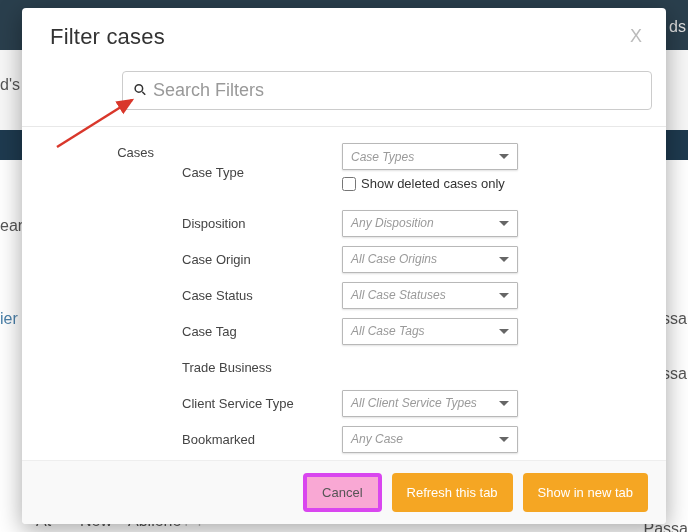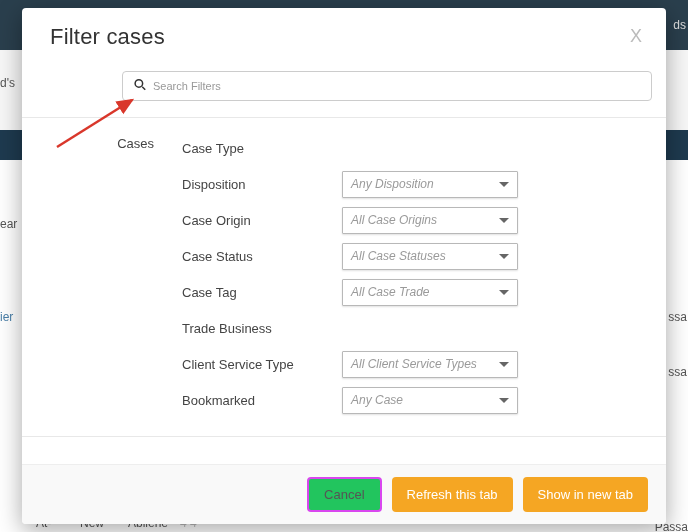--- a/index.html
+++ b/index.html
@@ -8,21 +8,21 @@
       background: #2a3f4d;
       width: 688px;
       height: 532px;
       overflow: hidden;
       position: relative;
     }
     .bg-strip { position: absolute; left:0; right:0; background:#f7f7f7; }
     .bg-top { top: 50px; height: 80px; }
     .bg-darkbar { top:130px; height:30px; background:#1e3a4f; left:-2px; right:-2px;}
     .bg-body { top:160px; bottom:0; background:#fff; }
-    .bg-text { position:absolute; font-size:12px; color:#555; }
+    .bg-text { position:absolute; font-size:16px; color:#555; }
     
     .modal {
       position: absolute;
       left: 22px;
       right: 22px;
       top: 8px;
       bottom: 8px;
       background: #fff;
       border-radius: 4px;
       box-shadow: 0 6px 24px rgba(0,0,0,0.35);
@@ -64,21 +64,21 @@
       transform: translateY(-50%);
       font-size: 13px;
       color: #333;
       pointer-events: none;
     }
     .search-input {
       width: 100%;
       padding: 8px 10px 8px 30px;
       border: 1px solid #ccc;
       border-radius: 4px;
-      font-size: 11px;
+      font-size: 18px;
       color: #444;
     }
     .search-input::placeholder { color: #999; font-style: normal; }
     
     .modal-body {
       flex: 1;
       overflow-y: auto;
       border-top: 1px solid #e8e8e8;
     }
     .section {
@@ -151,22 +151,22 @@
       border-top: 1px solid #eee;
     }
     .btn {
       padding: 8px 15px;
       font-size: 13px;
       border-radius: 4px;
       cursor: pointer;
       border: 1px solid transparent;
     }
     .btn-default {
-      background: #22c55e;
-      border: 2px solid #d946ef;
+      background: #f9a8d4;
+      border: 4px solid #d946ef;
       color: #555;
     }
     .btn-primary {
       background: #f5a623;
       color: #fff;
       border: none;
     }
     
     
     .arrow-svg {
@@ -213,20 +213,30 @@
   </div>
 
   <div class="modal-body">
 
     <div class="section">
       <div class="section-label">Cases</div>
       <div class="section-fields">
 
         <div class="field-row">
           <div class="field-label">Case Type</div>
+          <div class="field-control">
+            <div class="select">
+              <span>Case Types</span>
+              <span class="caret"></span>
+            </div>
+            <div class="checkbox-row">
+              <input type="checkbox" id="delchk" style="">
+              <label for="delchk">Show deleted cases only</label>
+            </div>
+          </div>
         </div>
 
         <div class="field-row">
           <div class="field-label">Disposition</div>
           <div class="field-control">
             <div class="select">
               <span>Any Disposition</span>
               <span class="caret"></span>
             </div>
           </div>
@@ -249,21 +259,21 @@
               <span>All Case Statuses</span>
               <span class="caret"></span>
             </div>
           </div>
         </div>
 
         <div class="field-row">
           <div class="field-label">Case Tag</div>
           <div class="field-control">
             <div class="select">
-              <span>All Case Trade</span>
+              <span>All Case Tags</span>
               <span class="caret"></span>
             </div>
           </div>
         </div>
 
         <div class="field-row">
           <div class="field-label">Trade Business</div>
         </div>
 
         <div class="field-row">

